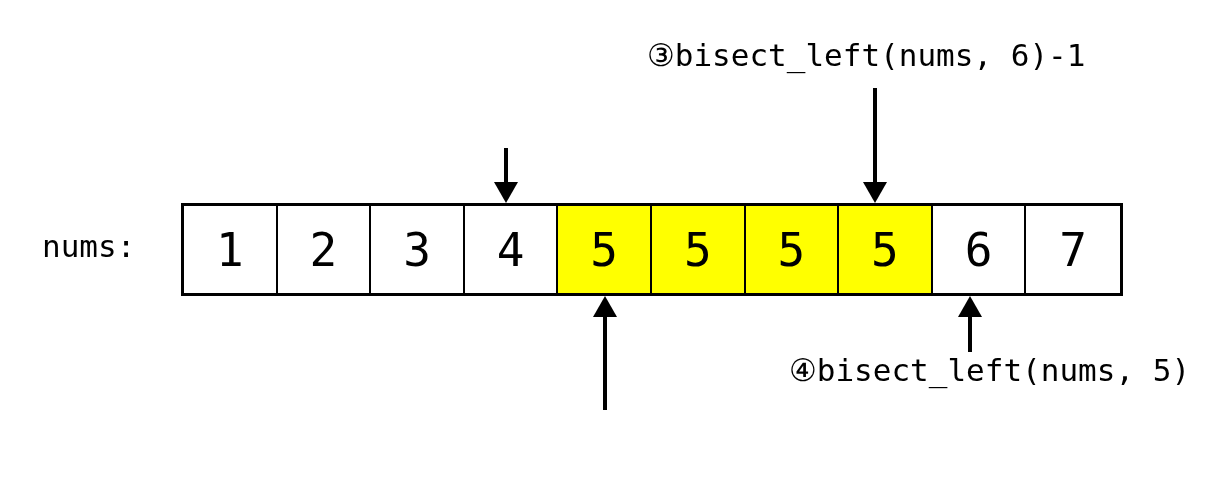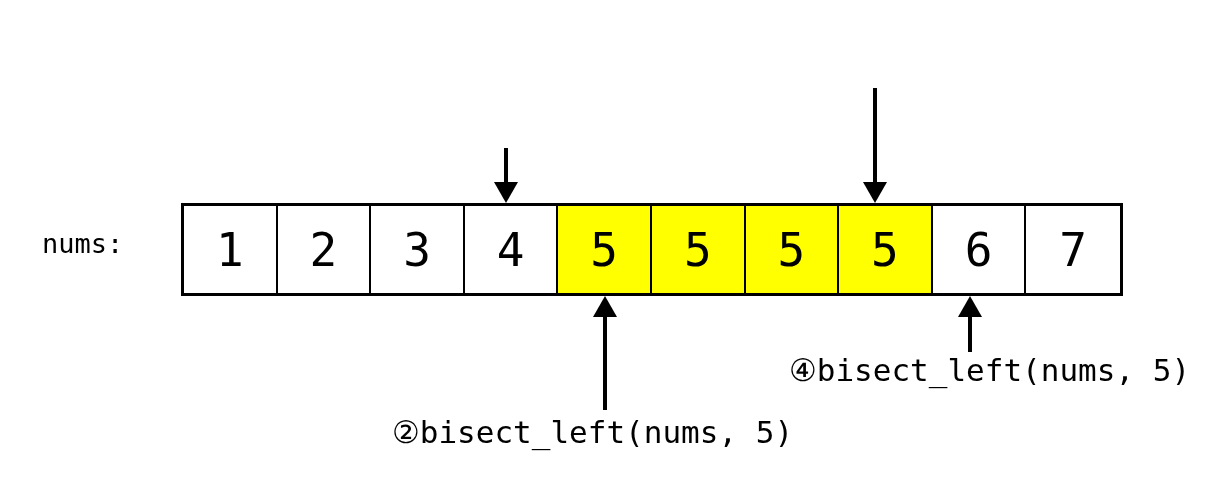--- a/index.html
+++ b/index.html
@@ -44,21 +44,21 @@
     color: #000000;
   }
   .cell:last-child { border-right: none; }
   .cell.hl { background: #FFFF00; }
 
   
   #nums-label {
     position: absolute;
     left: 42px;
     top: 228px;
-    font-size: 27px;
+    font-size: 31px;
     letter-spacing: 0px;
     white-space: nowrap;
   }
 
   
   .anno {
     position: absolute;
     font-size: 31px;
     white-space: nowrap;
     line-height: 1;
@@ -88,22 +88,22 @@
     <div class="cell">4</div>
     <div class="cell hl">5</div>
     <div class="cell hl">5</div>
     <div class="cell hl">5</div>
     <div class="cell hl">5</div>
     <div class="cell">6</div>
     <div class="cell">7</div>
   </div>
 
 
-  <div class="anno" style="left:392px; top:417px;">②bisect_left(nums, 5)</div>
 
+  <div class="anno" style="left:647px; top:40px;">③bisect_left(nums, 6)-1</div>
 
   <div class="anno" style="left:789px; top:355px;">④bisect_left(nums, 5)</div>
 
   <svg id="arrows" viewBox="0 0 1230 488">
     <defs>
       <marker id="ahead-down" markerWidth="10" markerHeight="10" refX="5" refY="9" orient="auto" markerUnits="userSpaceOnUse">
         <path d="M0,0 L10,0 L5,10 z" fill="#000000"></path>
       </marker>
       <marker id="ahead-up" markerWidth="10" markerHeight="10" refX="5" refY="1" orient="auto" markerUnits="userSpaceOnUse">
         <path d="M5,0 L10,10 L0,10 z" fill="#000000"></path>

